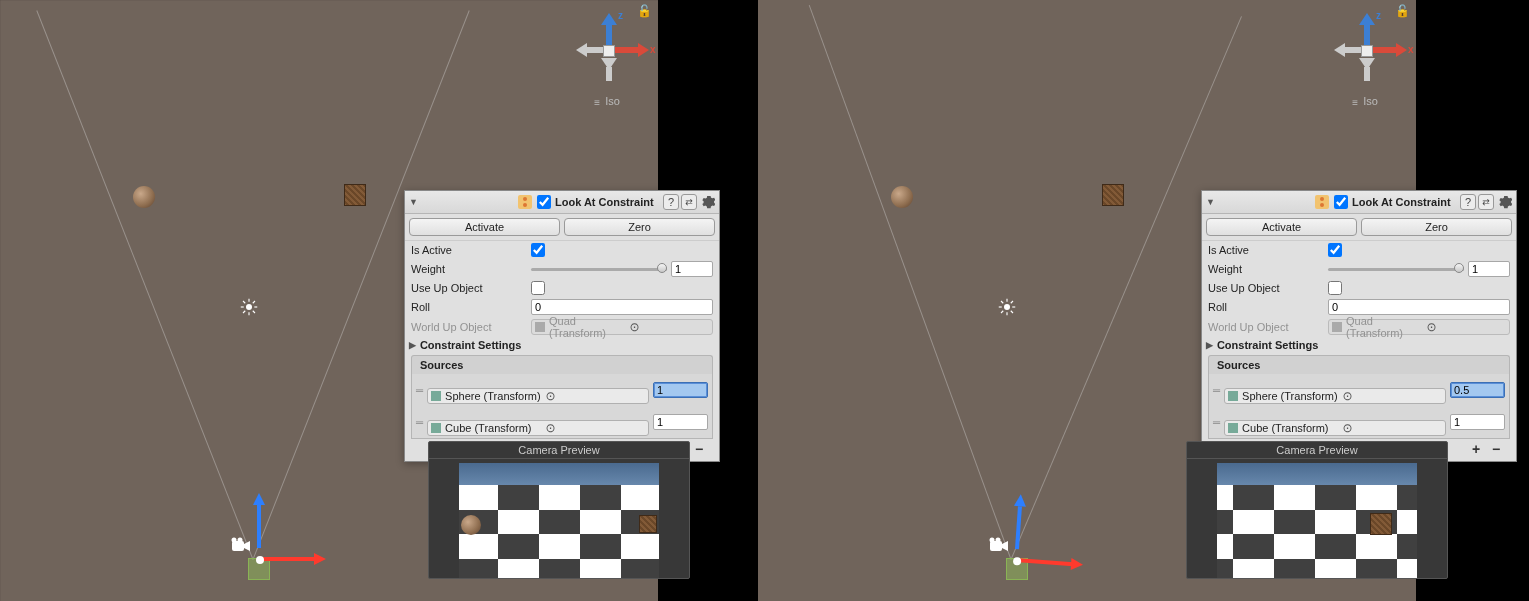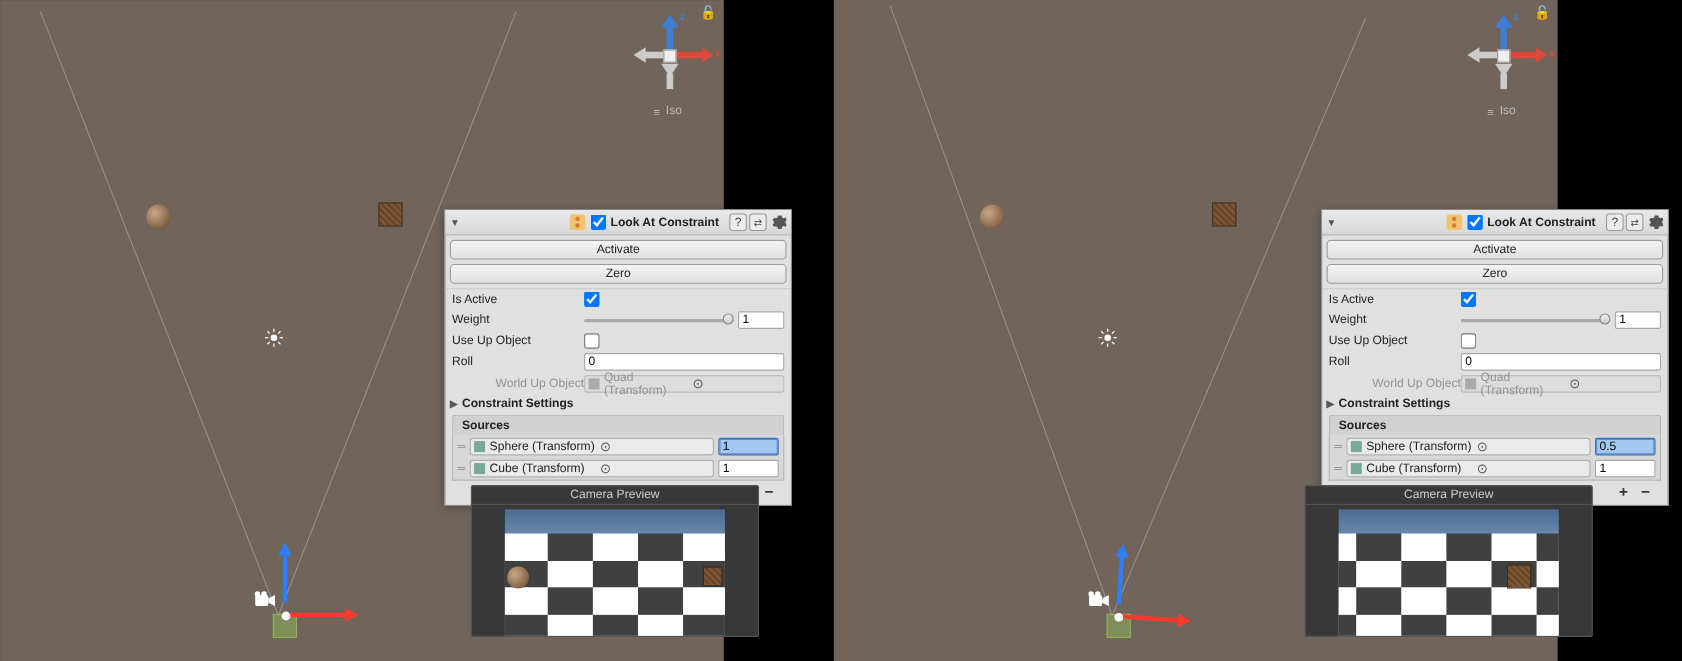--- a/index.html
+++ b/index.html
@@ -66,44 +66,44 @@
   font-size: 11px;
   color: #222;
 }
 .insp-header { display: flex; align-items: center; padding: 3px 4px; border-bottom: 1px solid #b5b5b5; background: linear-gradient(#e8e8e8, #d8d8d8); }
 .insp-header .fold { color: #555; margin-right: 2px; font-size: 9px; }
 .insp-header .comp-icon { width: 16px; height: 16px; margin-right: 4px; }
 .insp-header input[type=checkbox] { margin-right: 4px; }
 .insp-header span { font-weight: bold; flex: 1; }
 .insp-header .hbtn { width: 16px; height: 16px; margin-left: 2px; display: flex; align-items: center; justify-content: center; font-size: 11px; color: #444; border: 1px solid #999; border-radius: 3px; background: #ececec; cursor: pointer; }
 .insp-header .gear { width: 14px; height: 14px; margin-left: 4px; cursor: pointer; }
-.btn-row { display: flex; padding: 4px; gap: 4px; border-bottom: 1px solid #ccc; flex-direction: column; }
+.btn-row { display: flex; padding: 4px; gap: 4px; border-bottom: 1px solid #ccc; }
 .unity-btn { flex: 1; padding: 2px 0; text-align: center; background: linear-gradient(#f4f4f4, #e0e0e0); border: 1px solid #9a9a9a; border-radius: 4px; cursor: pointer; font-size: 11px; }
 .prop-row { display: flex; align-items: center; padding: 2px 6px; min-height: 18px; }
 .prop-row .plabel { width: 120px; color: #222; }
-.prop-row .plabel.disabled { color: #929292; text-align: right; }
+.prop-row .plabel.disabled { color: #929292; }
 .prop-row .pctrl { flex: 1; display: flex; align-items: center; gap: 4px; }
 .unity-input { flex: 1; background: #fff; border: 1px solid #a7a7a7; border-radius: 2px; padding: 1px 3px; font-size: 11px; height: 16px; line-height: 14px; }
 .unity-input.selected { background: #a3c8f0; border: 1px solid #3b6fb5; box-shadow: inset 0 0 0 1px #5a8fd8; }
 .unity-slider { flex: 1; display: flex; align-items: center; position: relative; height: 14px; }
 .unity-slider .track { height: 3px; width: 100%; background: #aaa; border-radius: 2px; }
 .unity-slider .thumb { position: absolute; top: 1px; width: 10px; height: 10px; border-radius: 50%; background: linear-gradient(#f4f4f4, #c8c8c8); border: 1px solid #888; }
 .unity-check { width: 14px; height: 14px; }
 .obj-field { flex: 1; display: flex; align-items: center; background: #eaeaea; border: 1px solid #b0b0b0; border-radius: 3px; padding: 0 2px; height: 16px; }
 .obj-field.disabled { background: #dcdcdc; color: #929292; border-color: #bbb; }
 .obj-field .obj-icon { width: 12px; height: 12px; margin-right: 3px; }
 .obj-field span { flex: 1; font-size: 11px; }
 .obj-field .picker { font-size: 12px; color: #555; cursor: pointer; }
 .section-head { display: flex; align-items: center; padding: 2px 4px; font-weight: bold; }
 .section-head .fold { font-size: 9px; color: #555; margin-right: 4px; }
 .sources-head { background: #d1d1d1; padding: 3px 8px; margin: 2px 6px 0; border: 1px solid #b5b5b5; border-bottom: none; border-radius: 3px 3px 0 0; font-weight: bold; }
 .sources-body { margin: 0 6px; border: 1px solid #b5b5b5; border-top: none; background: #d8d8d8; }
 .source-row { display: flex; align-items: center; padding: 2px 4px; gap: 4px; }
 .source-row .drag { color: #888; font-size: 10px; letter-spacing: -2px; margin-right: 2px; cursor: grab; }
-.source-row .obj-field { flex: 2.8; }
+.source-row .obj-field { flex: 2.8; margin-top: 12px; }
 .source-row .weight-input { width: 55px; flex: none; }
 .list-footer { display: flex; justify-content: flex-end; padding: 2px 10px 4px; }
 .list-footer .lfbtn { width: 20px; text-align: center; font-size: 14px; font-weight: bold; color: #333; cursor: pointer; }
 
 .cam-preview { position: absolute; width: 262px; height: 138px; background: #383838; border: 1px solid #555; border-radius: 2px; }
 .cam-preview .cp-title { text-align: center; padding: 2px; color: #ccc; font-size: 11px; border-bottom: 1px solid #555; }
 .cam-preview .cp-view { position: relative; width: 200px; height: 115px; margin: 4px auto; background: linear-gradient(#4a6a8f 0%, #7fa0c4 35%, #a5c0db 35%, #a5c0db 100%); overflow: hidden; }
 .cp-check { position: absolute; display: grid; grid-template-columns: repeat(5, 1fr); grid-template-rows: repeat(4, 1fr); }
 .cp-check div:nth-child(odd) { background: #fff; }
 .cp-check div:nth-child(even) { background: #404040; }

